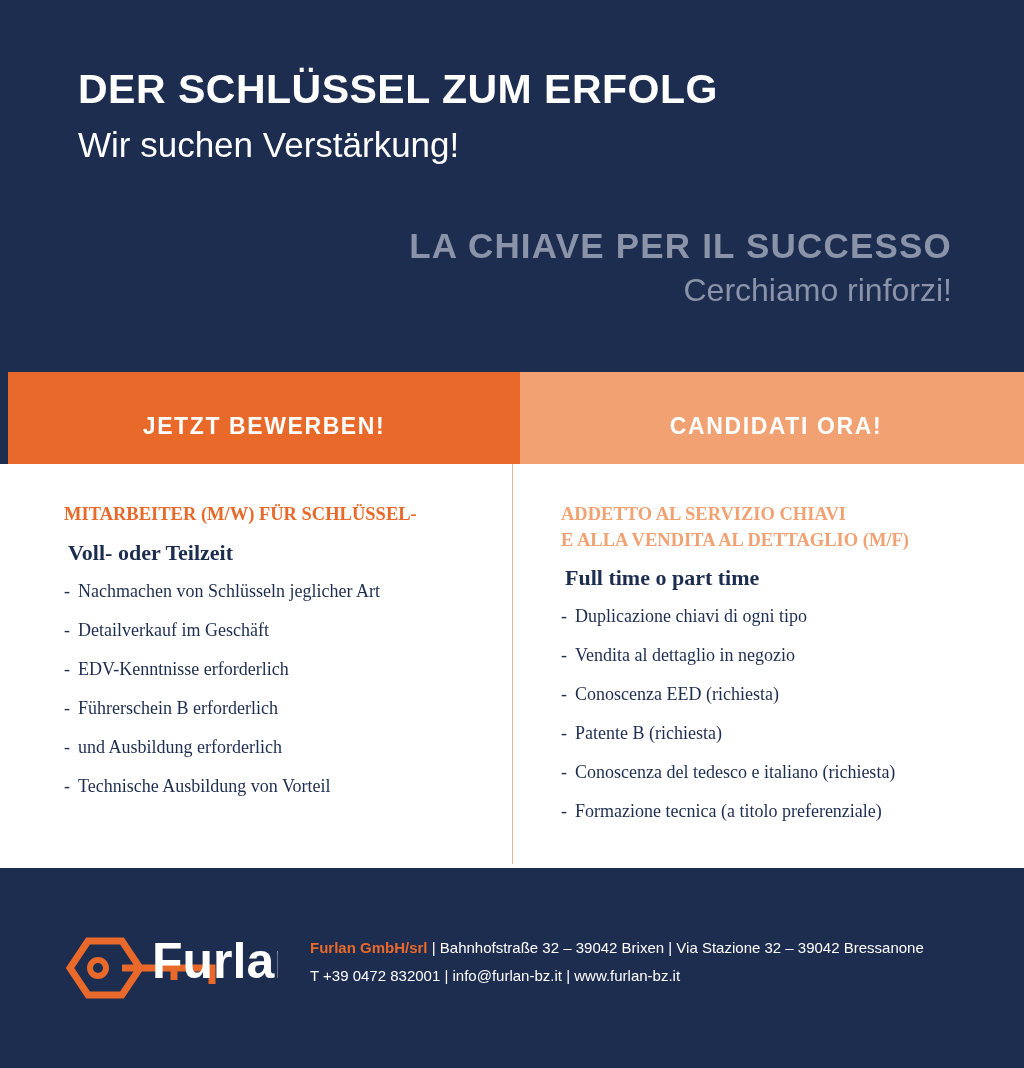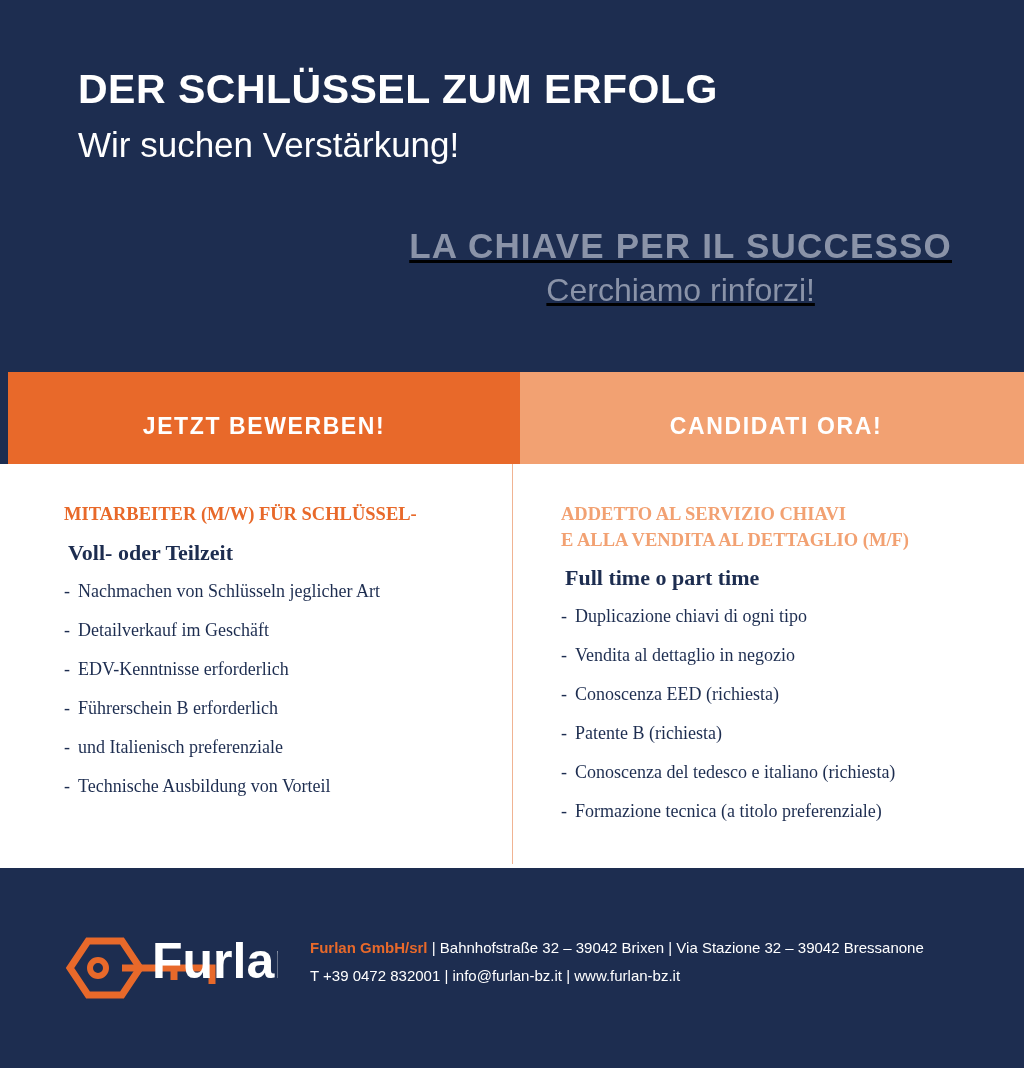--- a/index.html
+++ b/index.html
@@ -49,22 +49,21 @@
     color: #ffffff;
     font-weight: 300;
     margin-top: 15px;
     line-height: 1.1;
     white-space: nowrap;
   }
   .hero-it {
     position: absolute;
     right: 72px;
     top: 228px;
-    text-align: center;
-    text-decoration: underline;
+    text-align: right;
   }
   .hero-it-title {
     font-size: 35px;
     font-weight: bold;
     color: #8a93a8;
     letter-spacing: 1.2px;
     line-height: 1.05;
     white-space: nowrap;
   }
   .hero-it-sub {
@@ -217,21 +216,21 @@
       <div class="col-head">
         <span>MITARBEITER (M/W) FÜR SCHLÜSSEL-</span><br>
       </div>
       <div class="col-sub">Voll- oder Teilzeit</div>
       <ul class="bullets">
         <li>Nachmachen von Schlüsseln jeglicher Art</li>
         <li>Detailverkauf im Geschäft</li>
         <li>EDV-Kenntnisse erforderlich</li>
         <li>Führerschein B erforderlich</li>
         <li>
-          <span class="l2">und Italienisch preferenziale</span>
+          <span class="l2">und Ausbildung erforderlich</span>
         </li>
         <li>Technische Ausbildung von Vorteil</li>
       </ul>
     </div>
 
     <div class="col col-it">
       <div class="col-head">
         <span>ADDETTO AL SERVIZIO CHIAVI</span><br>
         <span>E ALLA VENDITA AL DETTAGLIO (M/F)</span>
       </div>

